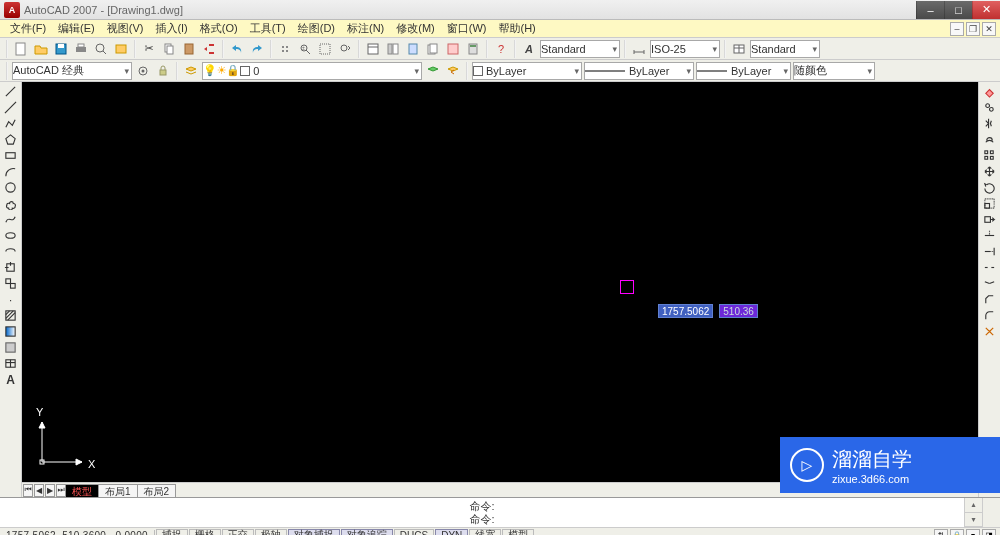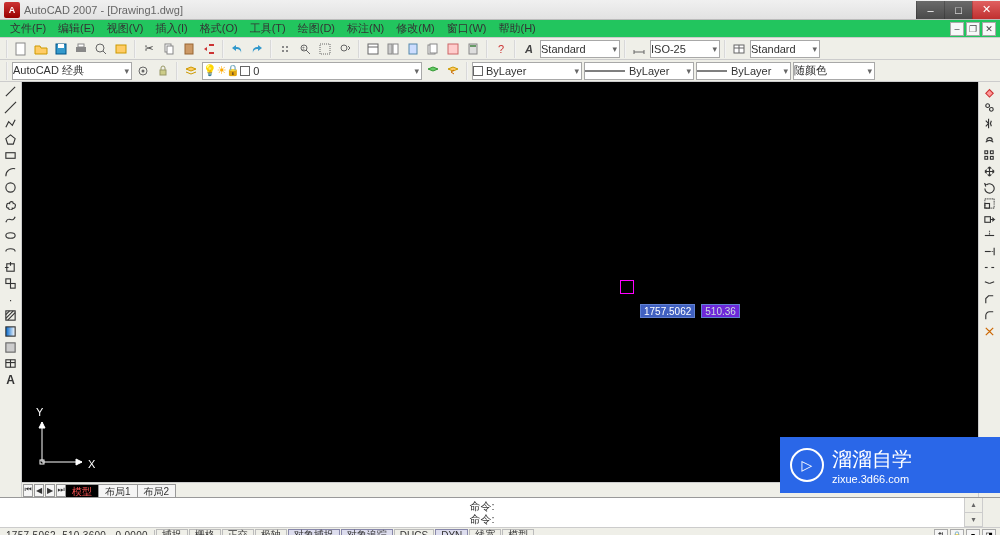--- a/index.html
+++ b/index.html
@@ -9,21 +9,21 @@
 .titlebar { height: 20px; background: linear-gradient(#f0f0f0,#e2e2e2); display: flex; align-items: center; font-size: 11px; border-bottom: 1px solid #bbb; }
 .titlebar .app-icon { width: 16px; height: 16px; margin: 0 4px; background: linear-gradient(#c33,#900); display: inline-flex; align-items: center; justify-content: center; color: #fff; font-size: 9px; font-weight: bold; border-radius: 2px; }
 .titlebar .title-text { flex: 1; color: #666; }
 .titlebar .win-btns { display: flex; height: 18px; }
 .win-btn { width: 28px; height: 18px; display: flex; align-items: center; justify-content: center; font-size: 11px; color: #fff; border-left: 1px solid rgba(0,0,0,.2); }
 .win-min { background: linear-gradient(#6a6a6a,#4a4a4a); }
 .win-max { background: linear-gradient(#6a6a6a,#4a4a4a); }
 .win-close { background: linear-gradient(#e06060,#c03030); }
 
 
-.menubar { height: 18px; background: #22c55e; display: flex; align-items: center; font-size: 11px; border-bottom: 1px solid #ccc; padding-left: 4px; }
+.menubar { height: 18px; background: #fef9c3; display: flex; align-items: center; font-size: 11px; border-bottom: 1px solid #ccc; padding-left: 4px; }
 .menubar .mi { padding: 0 6px; cursor: default; color: #333; }
 .menubar .right-ctrls { margin-left: auto; display: flex; gap: 2px; padding-right: 4px; }
 .menubar .right-ctrls span { width: 14px; height: 14px; border: 1px solid #aaa; background: #f8f8f8; font-size: 9px; display: flex; align-items: center; justify-content: center; color: #444; }
 
 
 .toolbar-row { height: 22px; background: #efefe8; border-bottom: 1px solid #ccc; display: flex; align-items: center; font-size: 11px; padding-left: 4px; gap: 2px; }
 .tb-sep { width: 2px; height: 18px; background: linear-gradient(90deg,#ccc,#fff); margin: 0 2px; }
 .tb-btn { width: 18px; height: 18px; display: flex; align-items: center; justify-content: center; border: 1px solid transparent; font-size: 11px; color: #444; }
 .tb-btn svg { width: 14px; height: 14px; }
 .tb-combo { height: 18px; border: 1px solid #a8a8a8; background: #fff; display: flex; align-items: center; font-size: 11px; padding: 0 14px 0 0; position: relative; color: #333; }
@@ -33,21 +33,21 @@
 .workspace { display: flex; height: 415px; }
 .side-tb { width: 22px; background: #efefe8; border-right: 1px solid #ccc; display: flex; flex-direction: column; align-items: center; padding-top: 2px; gap: 1px; }
 .side-tb.right { border-left: 1px solid #ccc; border-right: none; }
 .side-btn { width: 18px; height: 15px; display: flex; align-items: center; justify-content: center; font-size: 11px; color: #333; }
 .side-btn svg { width: 13px; height: 13px; stroke: #333; fill: none; stroke-width: 1.2; }
 
 
 .viewport-col { flex: 1; display: flex; flex-direction: column; }
 .viewport { flex: 1; background: #000; position: relative; }
 .pickbox { position: absolute; width: 14px; height: 14px; border: 1px solid #f0f; left: 598px; top: 198px; }
-.dyn-input { position: absolute; left: 618px; top: 222px; display: flex; gap: 6px; }
+.dyn-input { position: absolute; left: 636px; top: 222px; display: flex; gap: 6px; }
 .dyn-field { height: 14px; padding: 0 3px; font-size: 10px; line-height: 14px; border: 1px solid #6080d0; }
 .dyn-field.active { background: #4060c0; color: #fff; }
 .dyn-field.inactive { background: #6d28d9; color: #cdd; }
 .ucs-icon { position: absolute; left: 10px; bottom: 10px; color: #fff; font-size: 11px; }
 .ucs-icon svg { stroke: #fff; fill: none; }
 
 
 .tabrow { height: 15px; background: #efefe8; border-top: 1px solid #ccc; display: flex; align-items: center; font-size: 10px; }
 .tabnav { width: 10px; height: 13px; border: 1px solid #999; background: #f5f5f5; display: flex; align-items: center; justify-content: center; font-size: 8px; color: #333; margin-left: 1px; }
 .tab { padding: 0 6px; height: 13px; line-height: 13px; border: 1px solid #999; border-bottom: none; background: #f5f5f5; color: #333; margin-left: -1px; }

